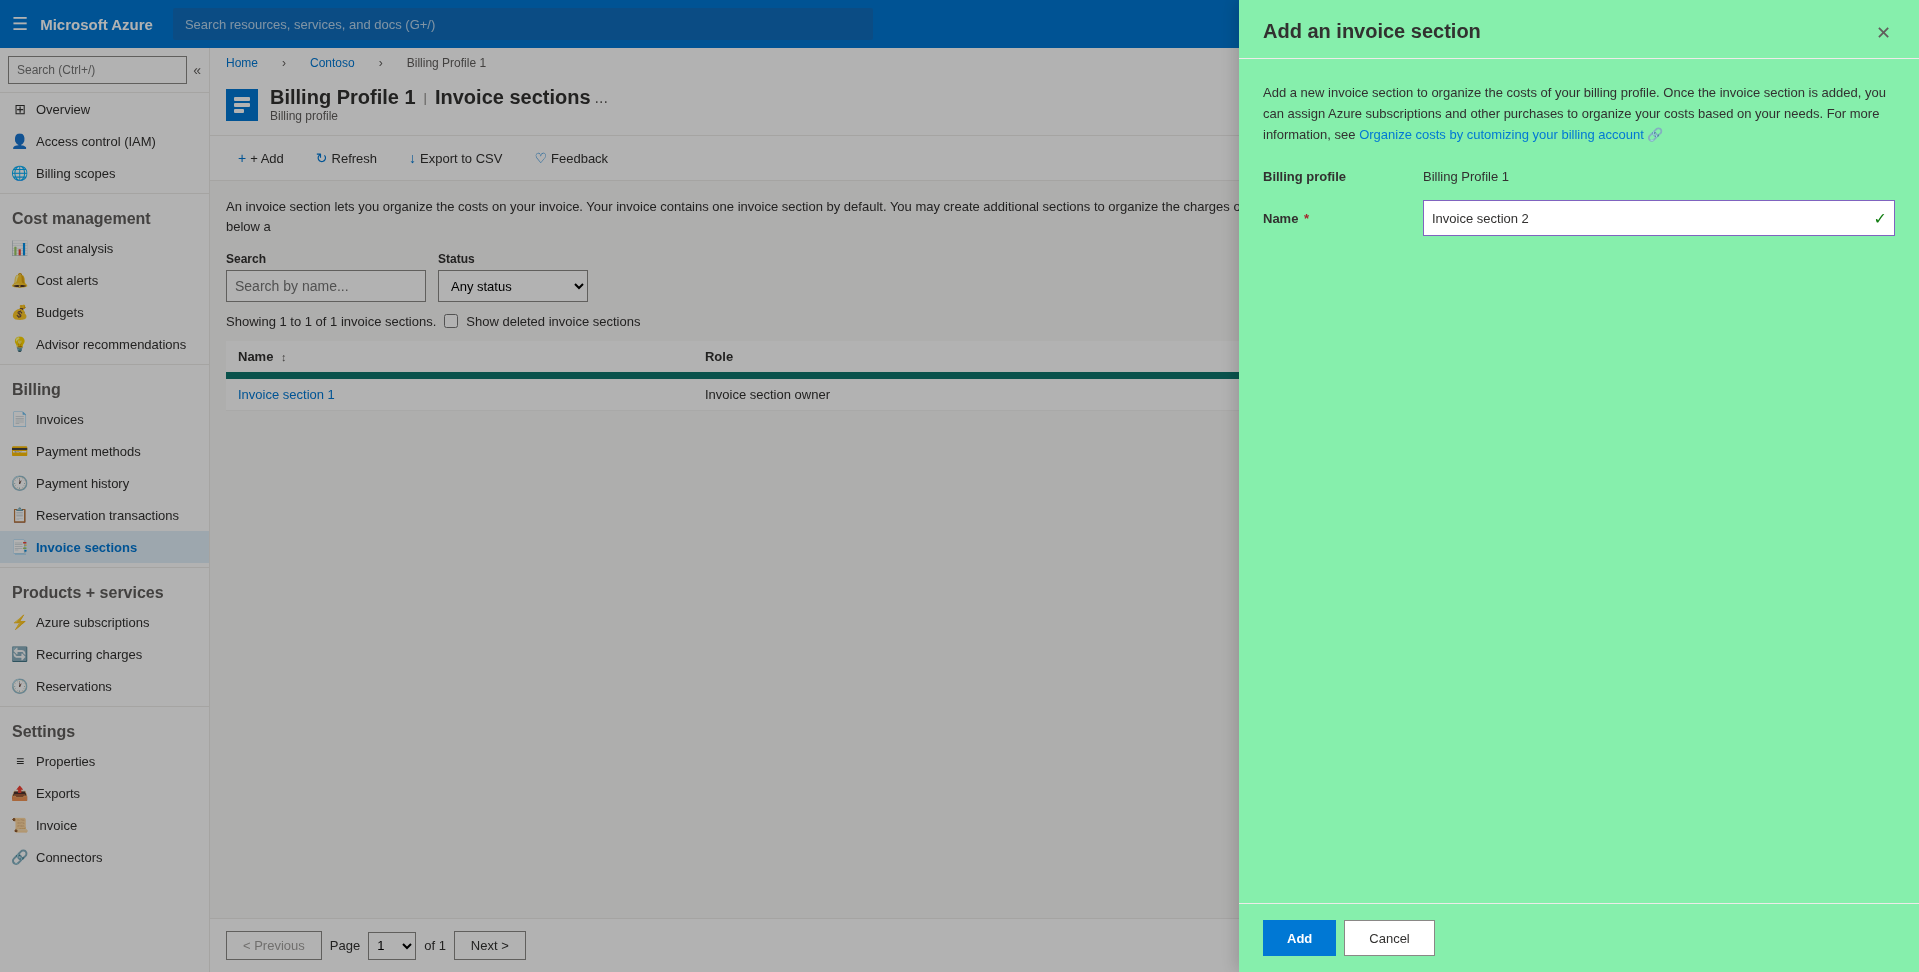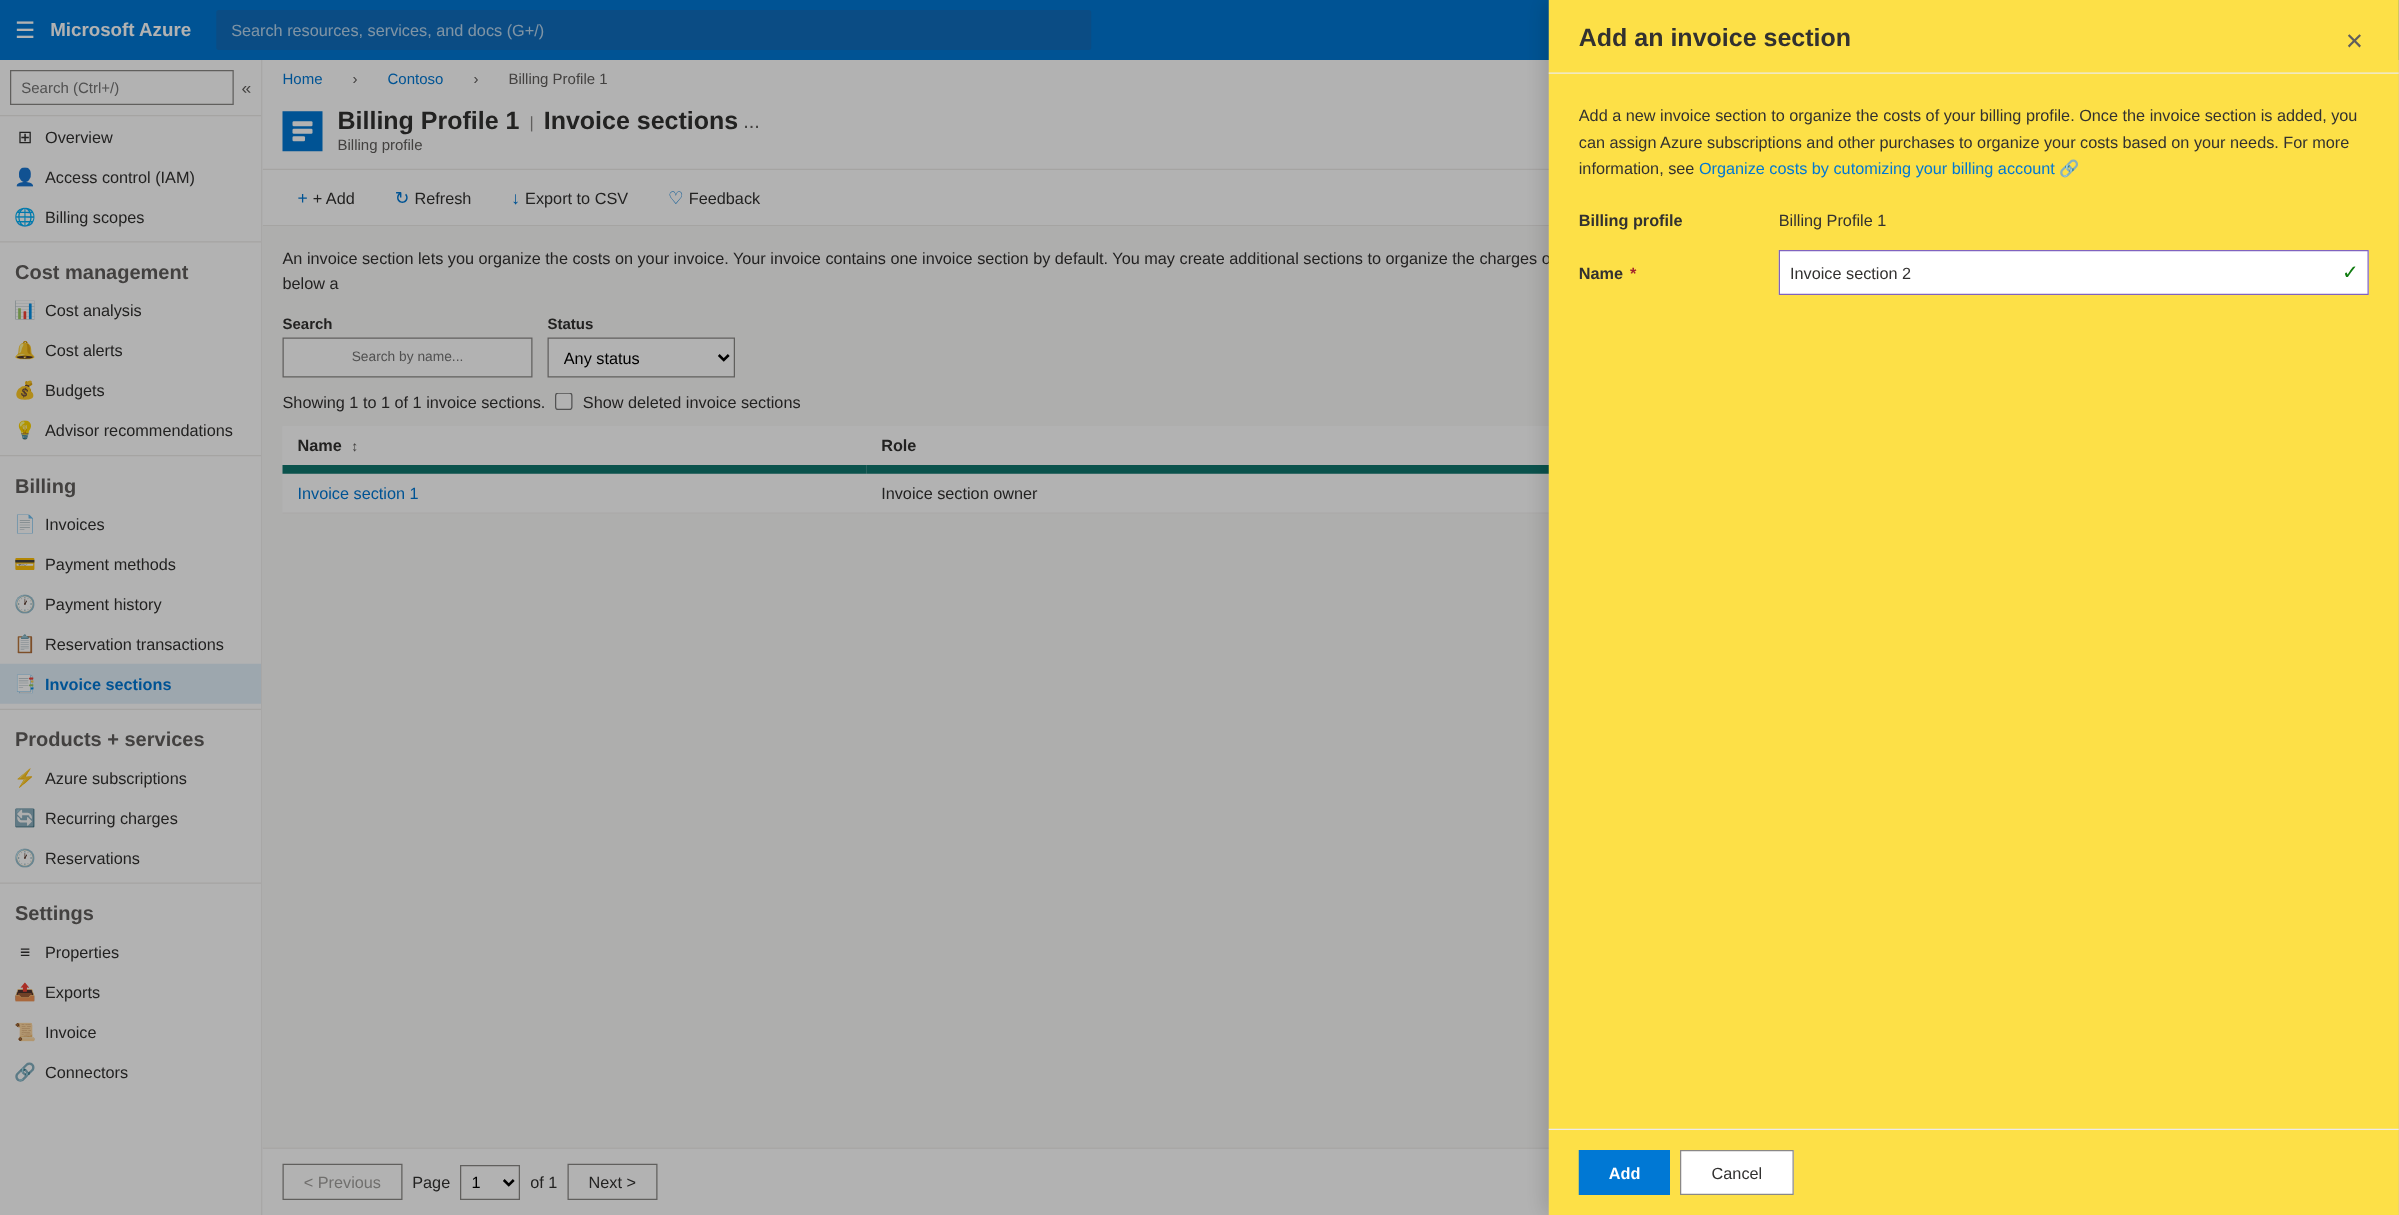--- a/index.html
+++ b/index.html
@@ -139,25 +139,24 @@
     .content-body { flex: 1; overflow-y: auto; padding: 16px; background: #faf9f8; }
     .content-description { font-size: 13px; color: #323130; margin-bottom: 16px; line-height: 1.5; }
 
     
     .filters-row { display: flex; gap: 12px; margin-bottom: 12px; }
     .filter-group { display: flex; flex-direction: column; gap: 4px; }
     .filter-label { font-size: 12px; font-weight: 600; color: #323130; }
     .filter-input {
       border: 1px solid #8a8886;
       padding: 4px 8px;
-      font-size: 11px;
+      font-size: 14px;
       height: 32px;
       min-width: 200px;
       outline: none;
-      text-align: center;
     }
     .filter-select {
       border: 1px solid #8a8886;
       padding: 4px 8px;
       font-size: 13px;
       height: 32px;
       min-width: 150px;
       outline: none;
       background: white;
       cursor: pointer;
@@ -224,21 +223,21 @@
       bottom: 0;
       background: rgba(0,0,0,0.3);
       z-index: 200;
     }
     .side-panel {
       position: fixed;
       top: 0;
       right: 0;
       width: 680px;
       height: 100%;
-      background: #fde047;
+      background: #86efac;
       box-shadow: -4px 0 16px rgba(0,0,0,0.15);
       z-index: 300;
       display: flex;
       flex-direction: column;
     }
     .side-panel-header {
       padding: 20px 24px 12px 24px;
       border-bottom: 1px solid #edebe9;
       display: flex;
       align-items: flex-start;

